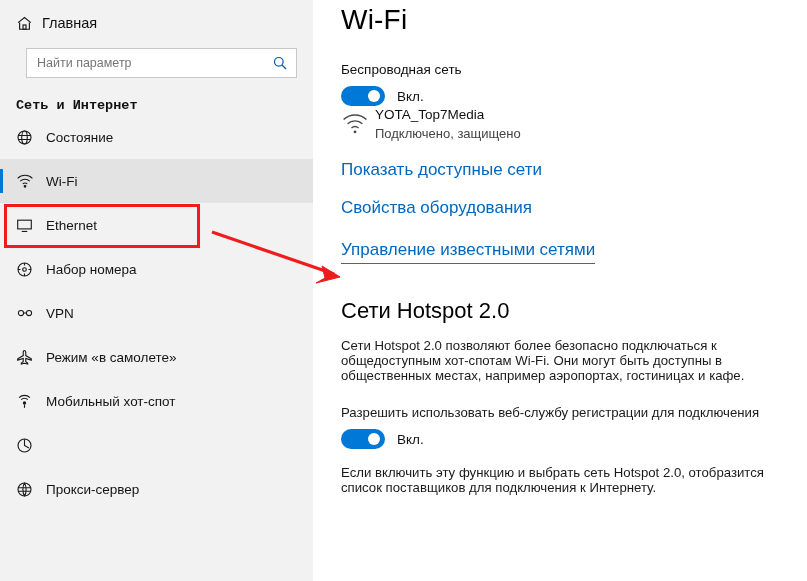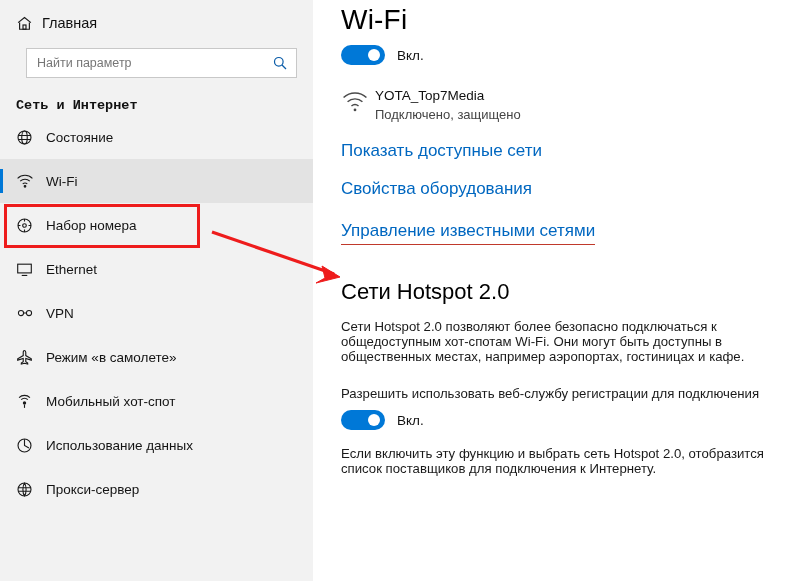--- a/index.html
+++ b/index.html
@@ -178,22 +178,21 @@
     top: 4px;
     right: 5px;
   }
   .toggle-text {
     font-size: 13.5px;
     margin-left: 12px;
     color: #111;
   }
   .network-row {
     display: flex;
-    align-items: flex-start;
-    margin-top: 22px;
+    align-items: center;
   }
   .wifi-big {
     width: 34px;
     flex: 0 0 34px;
     margin-top: 3px;
     color: #444;
   }
   .network-name {
     font-size: 13.5px;
     color: #111;
@@ -300,36 +299,36 @@
             <path d="M6.7 10.9 A3.6 3.6 0 0 1 11.3 10.9"></path>
             <circle cx="9" cy="13.3" r="0.85" fill="#1a1a1a"></circle>
           </svg>
         </span>
         <span class="nav-label">Wi-Fi</span>
       </div>
 
       <div class="nav-item">
         <span class="nav-icon">
           <svg width="17" height="17" viewBox="0 0 16 16" fill="none" stroke="#1a1a1a" stroke-width="1.05">
+            <rect x="1.6" y="3" width="12.8" height="8.2"></rect>
+            <path d="M5.4 13.6 H10.6"></path>
+          </svg>
+        </span>
+        <span class="nav-label">Ethernet</span>
+      </div>
+
+      <div class="nav-item">
+        <span class="nav-icon">
+          <svg width="17" height="17" viewBox="0 0 16 16" fill="none" stroke="#1a1a1a" stroke-width="1.05">
             <circle cx="8" cy="8" r="6.1"></circle>
             <circle cx="8" cy="8" r="1.7"></circle>
             <path d="M8 1.9 V4.2 M8 11.8 V14.1 M1.9 8 H4.2 M11.8 8 H14.1"></path>
           </svg>
         </span>
         <span class="nav-label">Набор номера</span>
-      </div>
-
-      <div class="nav-item">
-        <span class="nav-icon">
-          <svg width="17" height="17" viewBox="0 0 16 16" fill="none" stroke="#1a1a1a" stroke-width="1.05">
-            <rect x="1.6" y="3" width="12.8" height="8.2"></rect>
-            <path d="M5.4 13.6 H10.6"></path>
-          </svg>
-        </span>
-        <span class="nav-label">Ethernet</span>
       </div>
 
       <div class="nav-item">
         <span class="nav-icon">
           <svg width="18" height="16" viewBox="0 0 18 16" fill="none" stroke="#1a1a1a" stroke-width="1.05">
             <circle cx="5" cy="8" r="2.6"></circle>
             <circle cx="13" cy="8" r="2.6"></circle>
             <path d="M7.6 8 H10.4"></path>
           </svg>
         </span>
@@ -357,21 +356,20 @@
         <span class="nav-label">Мобильный хот-спот</span>
       </div>
 
       <div class="nav-item">
         <span class="nav-icon">
           <svg width="17" height="17" viewBox="0 0 16 16" fill="none" stroke="#1a1a1a" stroke-width="1.05">
             <circle cx="8" cy="8" r="6.1"></circle>
             <path d="M8 2 V8 L12.2 10.4"></path>
           </svg>
         </span>
-        <span class="nav-label">Использование данных</span>
       </div>
 
       <div class="nav-item">
         <span class="nav-icon">
           <svg width="17" height="17" viewBox="0 0 16 16" fill="none" stroke="#1a1a1a" stroke-width="1.05">
             <circle cx="8" cy="8" r="6.1"></circle>
             <path d="M2.4 6.4 H13.6 M2.4 9.6 H13.6 M8 2 C6 4.4 6 11.6 8 14 C10 11.6 10 4.4 8 2 Z"></path>
           </svg>
         </span>
         <span class="nav-label">Прокси-сервер</span>
@@ -379,20 +377,21 @@
 
     </div>
 
     <div class="highlight-rect"></div>
   </div>
 
   <div class="main">
 
     <div class="page-title">Wi-Fi</div>
 
+    <div class="sub-label">Беспроводная сеть</div>
 
     <div class="toggle-row">
       <div class="toggle">
         <div class="knob"></div>
       </div>
       <div class="toggle-text">Вкл.</div>
     </div>
 
     <div class="network-row">
       <span class="wifi-big">

